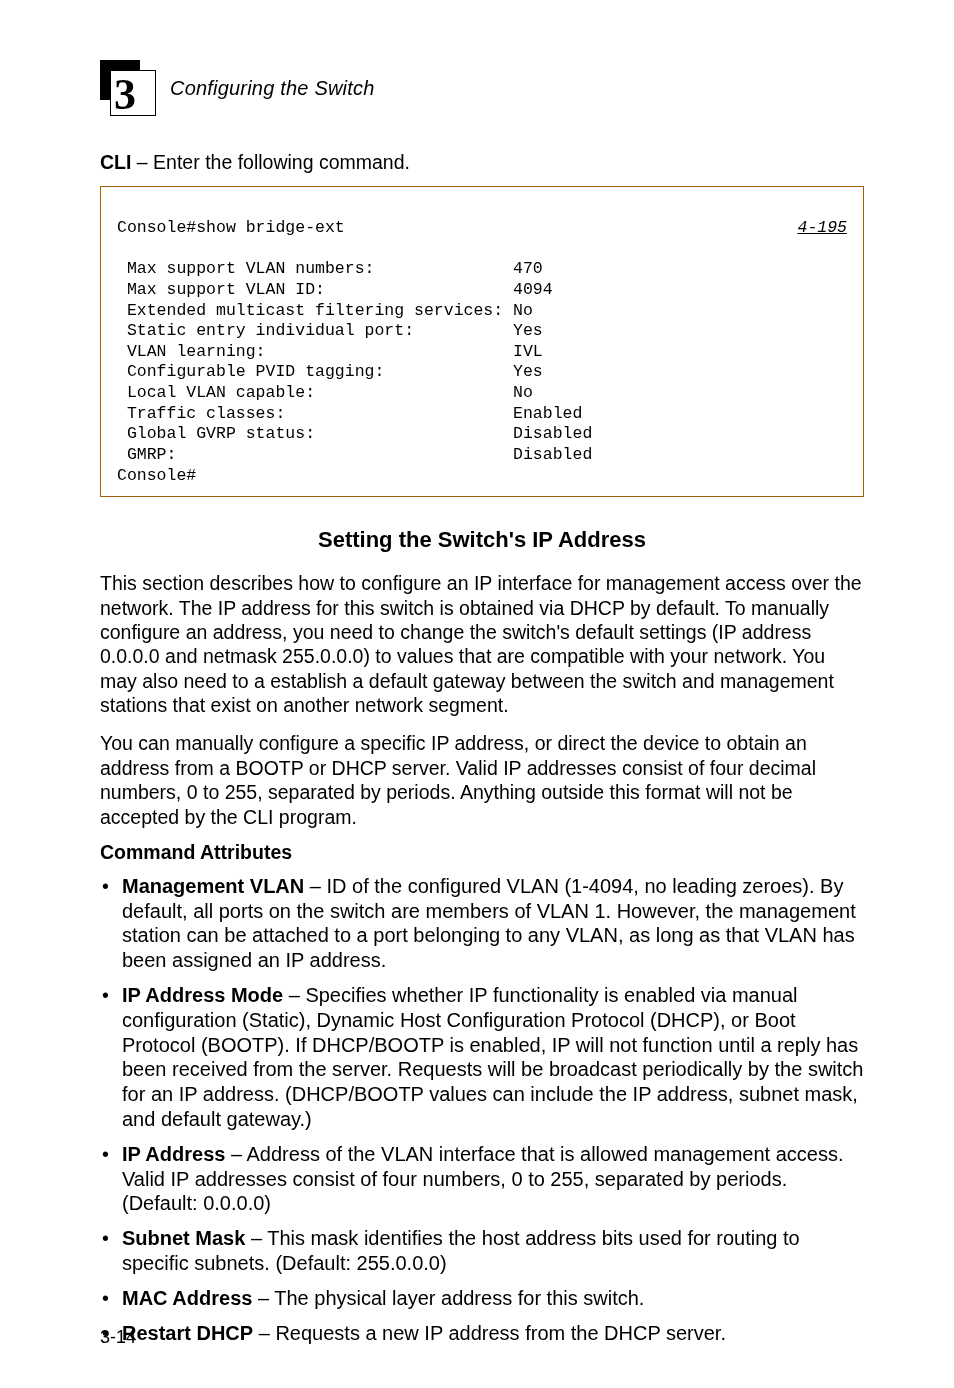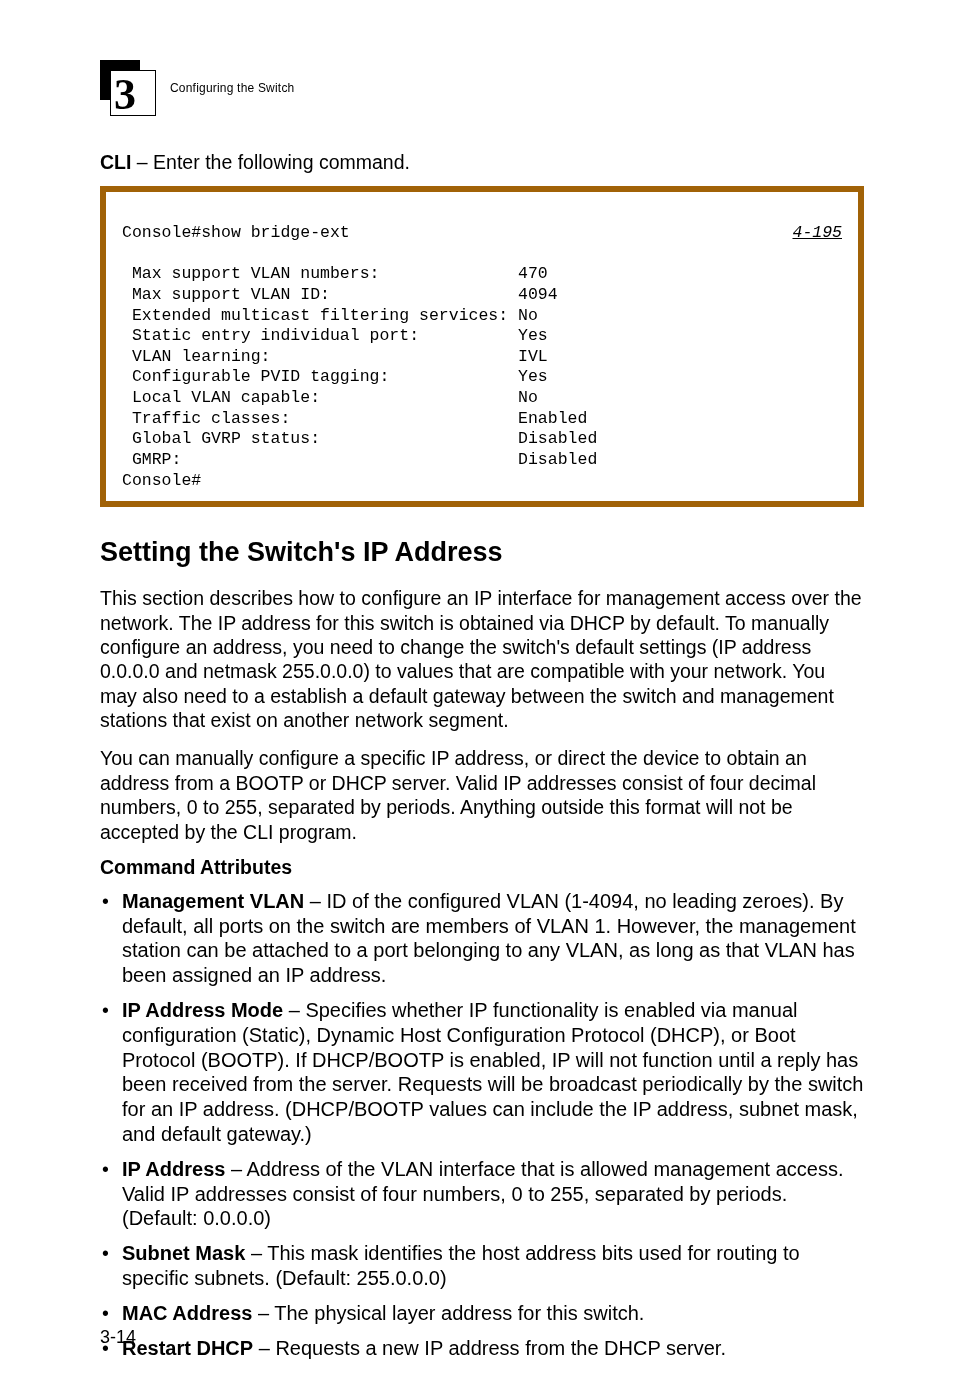--- a/index.html
+++ b/index.html
@@ -31,48 +31,50 @@
     font-size: 44px;
     line-height: 1;
   }
   .icon-shadow {
     position: absolute;
     left: 0; top: 0;
     width: 40px; height: 40px;
     background: #000;
   }
   .hdr-title {
-    font-size: 12px;
+    font-size: 20px;
     letter-spacing: 0.2px;
     font-family: Arial, Helvetica, sans-serif;
+    font-style: italic;
   }
   .body-text {
     font-size: 19.5px;
     line-height: 1.25;
     margin: 0 0 12px 0;
   }
   .bold { font-weight: 700; }
   .cli-box {
-    border: 6px solid #a16207;
+    border: 1px solid #a16207;
     padding: 10px 16px 10px 16px;
     margin: 8px 0 30px 0;
     font-family: "Courier New", Courier, monospace;
     font-size: 16.5px;
     line-height: 1.25;
     white-space: pre;
     position: relative;
   }
   .cli-row { display: flex; justify-content: space-between; }
   .cli-l { white-space: pre; }
   .cli-r { font-style: italic; white-space: pre; text-decoration: underline; }
   .h2 {
     font-family: Arial, Helvetica, sans-serif;
     font-weight: 700;
-    font-size: 27px;
+    font-size: 22px;
     margin: 0 0 18px 0;
+    text-align: center;
   }
   .sub-bold {
     font-weight: 700;
     font-size: 19.5px;
     margin: 12px 0 10px 0;
   }
   ul.bullets {
     list-style: none;
     padding: 0;
     margin: 0;

